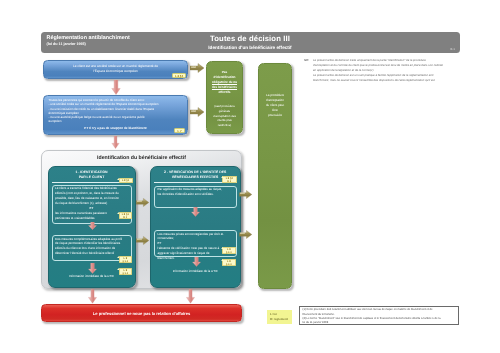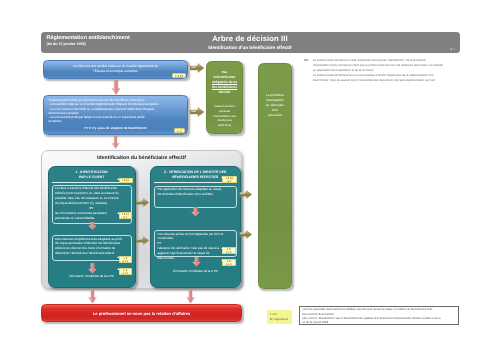--- a/index.html
+++ b/index.html
@@ -109,21 +109,21 @@
 <body>
 
 <div class="stage">
 
  <div class="abs" id="header">
   <div id="hdr-left">
    <div id="hdr-title">Réglementation antiblanchiment</div>
    <div id="hdr-sub">(loi du 11 janvier 1993)</div>
   </div>
   <div id="hdr-right">
-   <div id="hdr-r1">Arbre de décision III</div>
+   <div id="hdr-r1">Toutes de décision III</div>
    <div id="hdr-r2">Identification d'un bénéficiaire effectif</div>
   </div>
   <div id="hdr-corner">III-1</div>
  </div>
 
  <div class="abs bluebox" id="q1">
   <div class="t">
    <div>Le client est  une société cotée sur un marché réglementé de</div>
    <div>l'Espace économique européen</div>
   </div>

